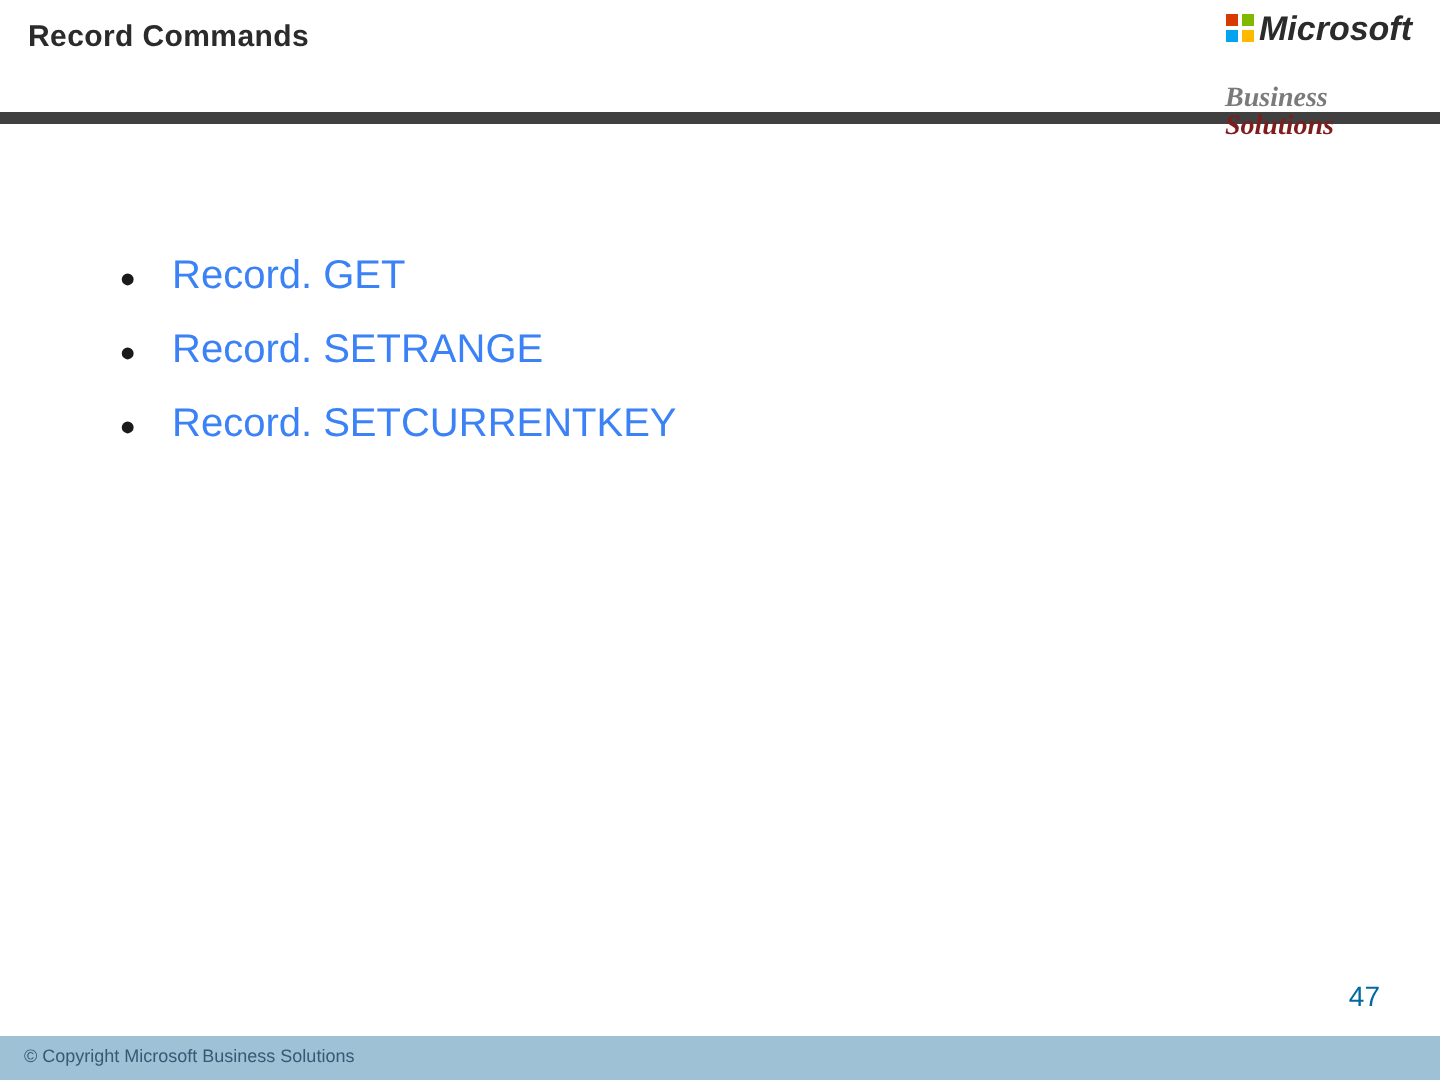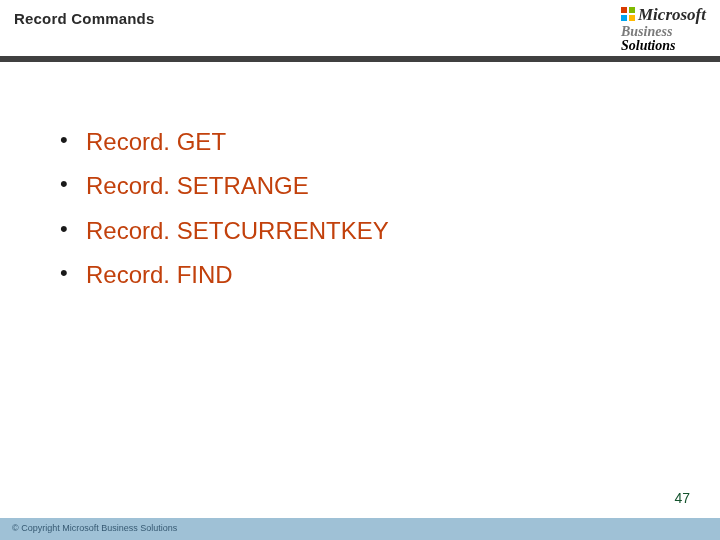--- a/index.html
+++ b/index.html
@@ -33,21 +33,21 @@
   }
 
   .brand-logo {
     position: absolute;
     top: 6px;
     right: 14px;
     text-align: left;
     line-height: 1;
   }
   .brand-logo .ms {
-    font-family: Liberation Serif, serif;
+    font-family: Liberation Sans, sans-serif;
     font-style: italic;
     font-weight: 700;
     font-size: 17px;
     color: #2b2b2b;
     margin-top: 35px;
   }
   .brand-logo .ms::before {
     content: "";
     display: inline-block;
     width: 14px;
@@ -59,68 +59,68 @@
       linear-gradient(#7fba00,#7fba00) 8px 0/6px 6px no-repeat,
       linear-gradient(#00a4ef,#00a4ef) 0 8px/6px 6px no-repeat,
       linear-gradient(#ffb900,#ffb900) 8px 8px/6px 6px no-repeat;
   }
   .brand-logo .biz {
     display: block;
     font-family: Georgia, "Times New Roman", serif;
     font-style: italic;
     font-size: 14px;
     color: #7a7a7a;
-    margin-top: 2px;
+    margin-top: 19px;
     font-weight: 600;
   }
   .brand-logo .sol {
     display: block;
     font-family: Georgia, "Times New Roman", serif;
     font-style: italic;
     font-size: 14px;
-    color: #000000;
+    color: #7f1d1d;
     margin-top: 0;
     font-weight: 600;
   }
 
   .body-area {
     position: absolute;
     top: 120px;
     left: 60px;
     right: 60px;
   }
 
   ul.bullets {
     list-style: none;
     margin: 0;
     padding: 0;
   }
   ul.bullets li {
     position: relative;
     padding-left: 26px;
-    font-size: 24px;
-    color: #c2410c;
+    font-size: 20px;
+    color: #3b82f6;
     line-height: 1.85;
     font-family: "Segoe UI", Tahoma, Arial, sans-serif;
   }
   ul.bullets li::before {
     content: "•";
     position: absolute;
     left: 0;
     top: 0;
     font-size: 22px;
     color: #1a1a1a;
   }
 
   .page-number {
     position: absolute;
     right: 30px;
     bottom: 34px;
     font-size: 14px;
-    color: #14532d;
+    color: #0369a1;
     font-family: Tahoma, Arial, sans-serif;
   }
 
   .footer-bar {
     position: absolute;
     left: 0;
     bottom: 0;
     width: 100%;
     height: 22px;
     background: #9fc1d6;
@@ -142,21 +142,20 @@
     <span class="biz">Business</span>
     <span class="sol">Solutions</span>
   </div>
 </div>
 
 <div class="body-area">
   <ul class="bullets">
     <li>Record. GET</li>
     <li>Record. SETRANGE</li>
     <li>Record. SETCURRENTKEY</li>
-    <li>Record. FIND</li>
   </ul>
 </div>
 
 <div class="page-number">47</div>
 
 <div class="footer-bar">
   <div class="copyright">© Copyright Microsoft Business Solutions</div>
 </div>
 
 </body></html>

